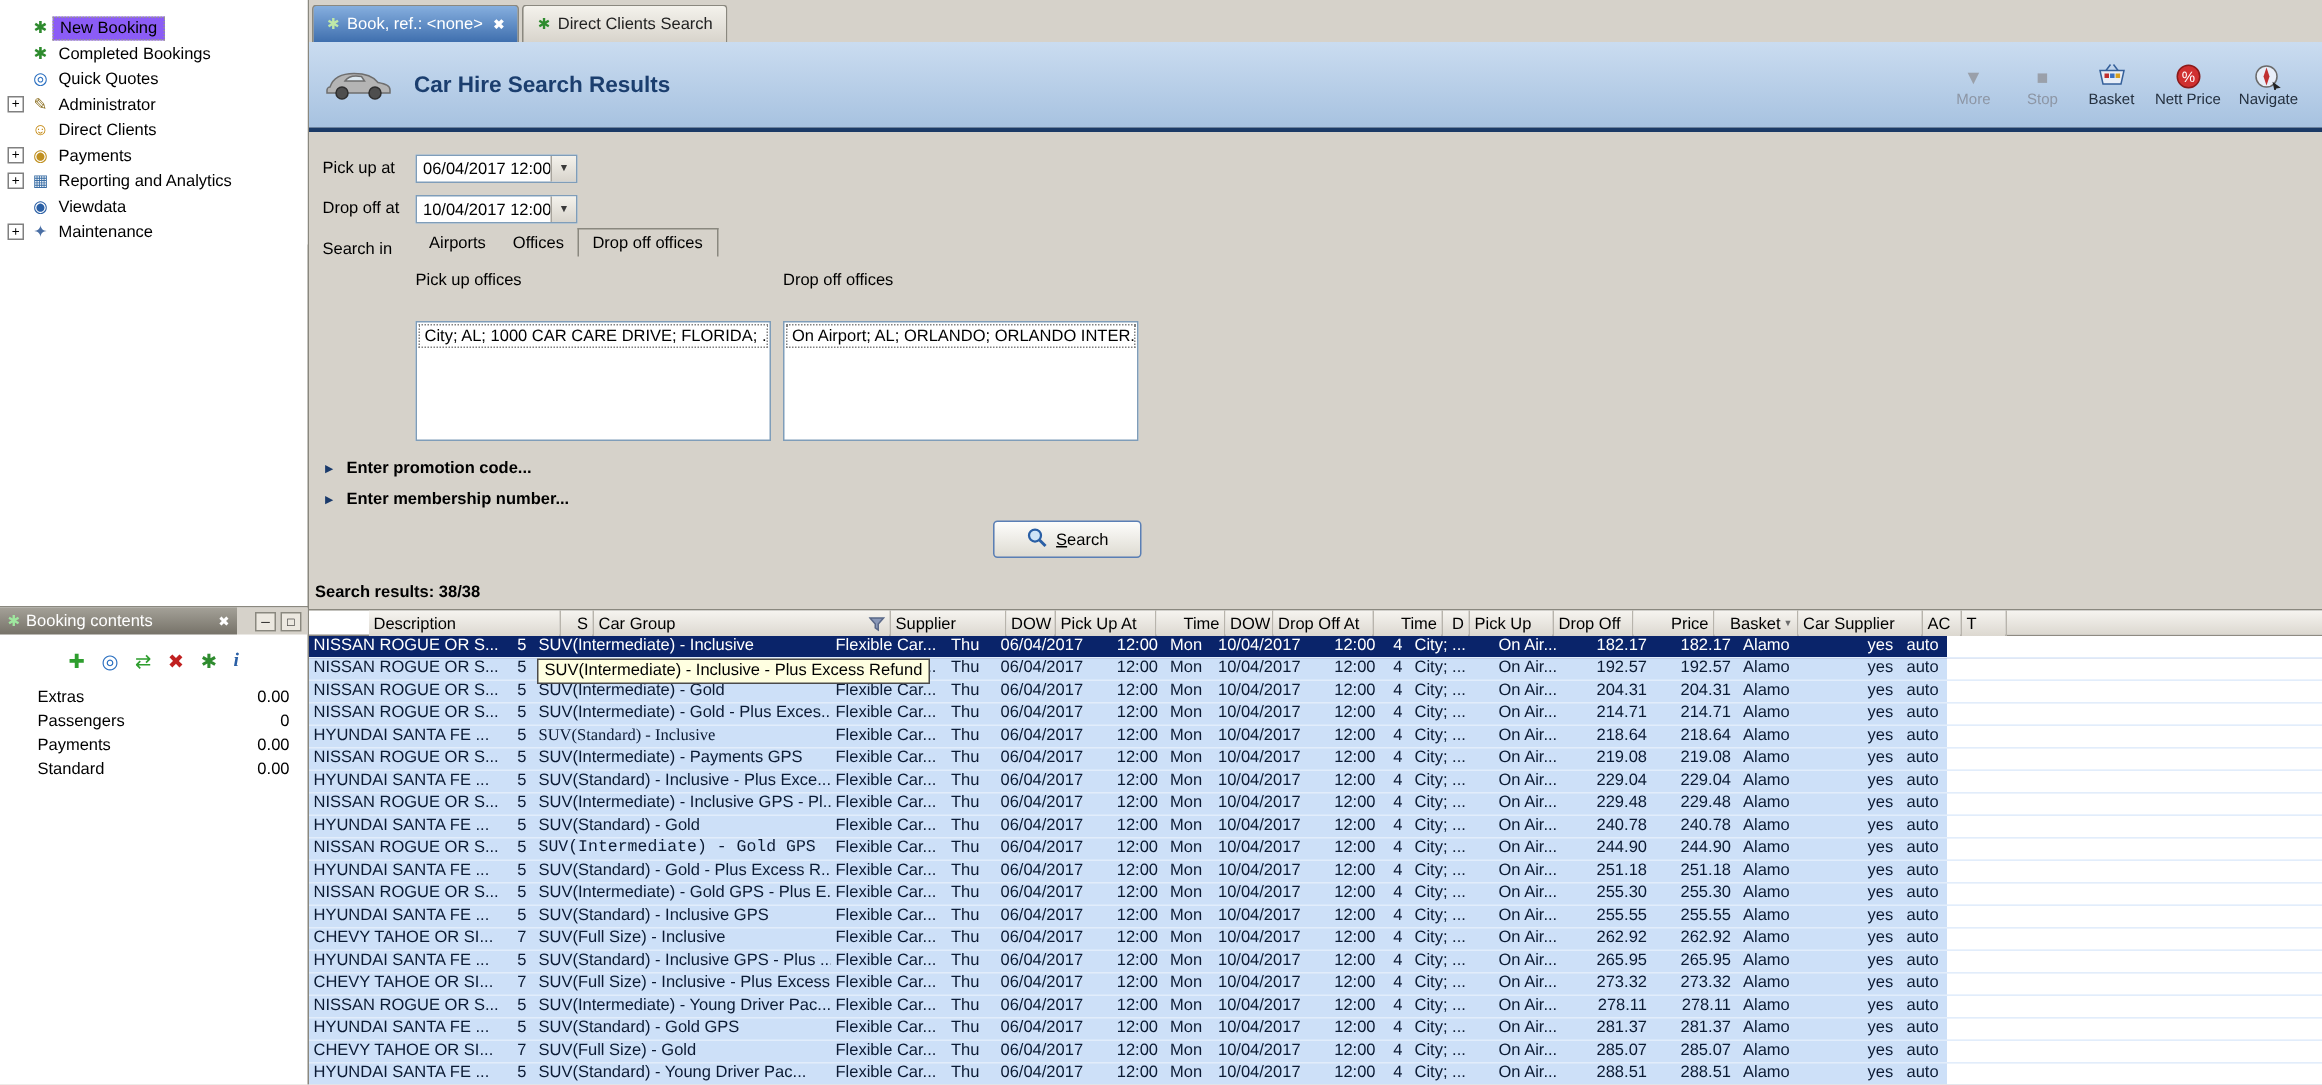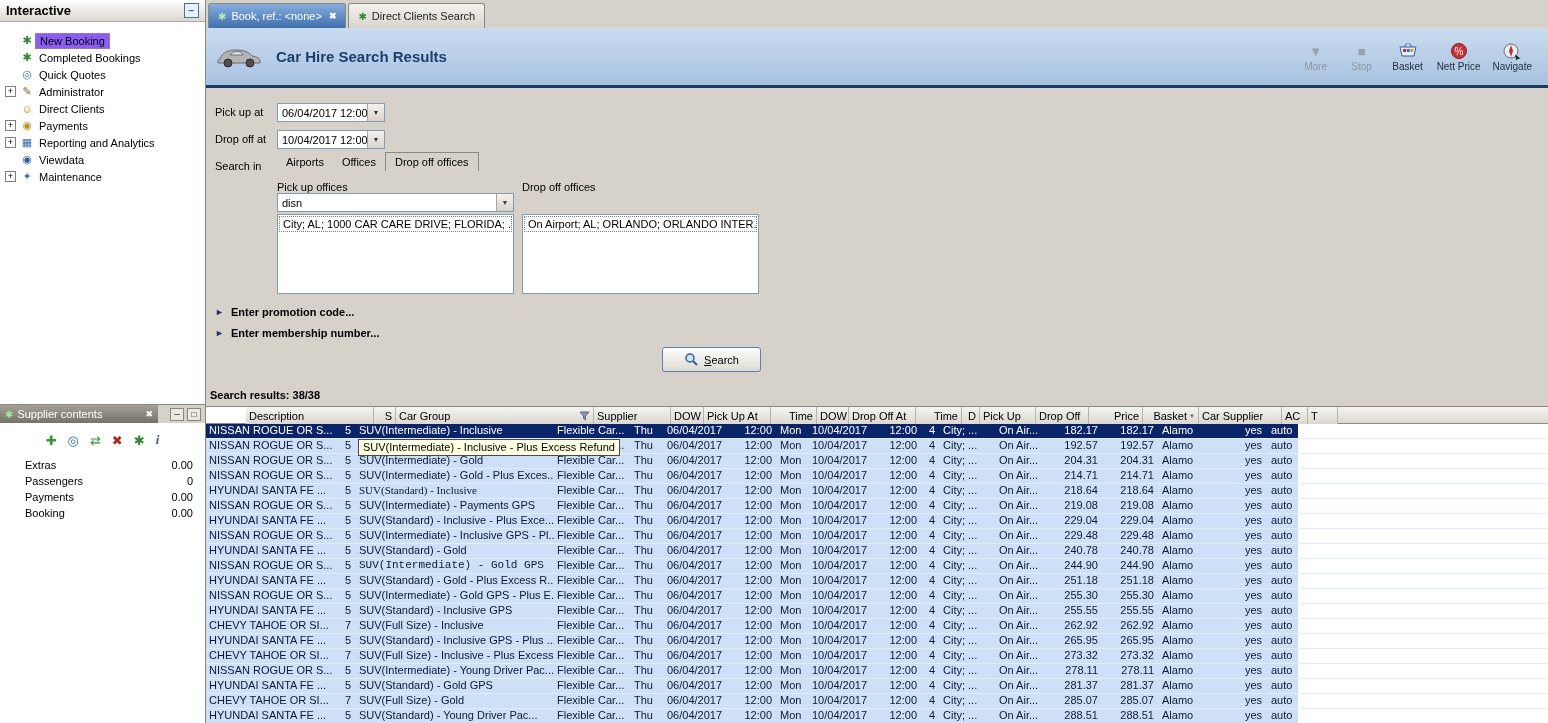--- a/index.html
+++ b/index.html
@@ -86,24 +86,20 @@
   .gfill { flex: 1; background: #fff; }
   .grow.selected { background: #0a246a; color: #fff; }
   .tooltip { position: absolute; left: 152px; top: 32px; height: 17px; line-height: 14px; background: #ffffe1; border: 1px solid #4a4a4a; padding: 0 4px; white-space: nowrap; z-index: 5; }
 </style>
 </head>
 <body>
 
 <div class="app">
 
   <div class="sidebar">
-    <div class="sidebar-header">
-      <span>Interactive</span>
-      <span class="collapse-btn">−</span>
-    </div>
     <div class="tree">
         <div class="tree-item selected">
           <span class="expander-spacer"></span>
           <span class="tree-icon" style="color: rgb(46, 139, 46);">✱</span>
           <span class="tree-label">New Booking</span>
         </div>
         <div class="tree-item">
           <span class="expander-spacer"></span>
           <span class="tree-icon" style="color: rgb(46, 139, 46);">✱</span>
           <span class="tree-label">Completed Bookings</span>
@@ -142,21 +138,21 @@
           <span class="expander">+</span>
           <span class="tree-icon" style="color: rgb(74, 111, 165);">✦</span>
           <span class="tree-label">Maintenance</span>
         </div>
       </div>
   </div>
 
   <div class="bc-panel">
     <div class="bc-titlebar">
       <span class="bc-palm">✱</span>
-      <span>Supplier contents</span>
+      <span>Booking contents</span>
       <span class="bc-x">✖</span>
     </div>
     <div class="bc-winbtns">
       <span class="wbtn">─</span>
       <span class="wbtn">□</span>
     </div>
     <div class="bc-toolbar">
         <span class="bc-tool" style="color: rgb(46, 158, 46);">✚</span>
         <span class="bc-tool" style="color: rgb(42, 111, 192);">◎</span>
         <span class="bc-tool" style="color: rgb(46, 158, 46);">⇄</span>
@@ -171,21 +167,21 @@
         </div>
         <div class="bc-row">
           <span class="lbl">Passengers</span>
           <span class="val">0</span>
         </div>
         <div class="bc-row">
           <span class="lbl">Payments</span>
           <span class="val">0.00</span>
         </div>
         <div class="bc-row">
-          <span class="lbl">Booking</span>
+          <span class="lbl">Standard</span>
           <span class="val">0.00</span>
         </div>
       </div>
   </div>
 
   <div class="main">
 
     <div class="tabbar">
         <div class="tab active">
           <span class="tab-palm" style="">✱</span>
@@ -264,24 +260,20 @@
     </div>
 
     <div class="flabel" style="left:9px; top:160px;">Search in</div>
     <div class="stabs">
         <div class="stab">Airports</div>
         <div class="stab">Offices</div>
         <div class="stab sel">Drop off offices</div>
       </div>
 
     <div class="flabel" style="left:71px; top:181px;">Pick up offices</div>
-    <div class="combo" style="left:71px; top:193px; width:237px;">
-      <span class="combo-text">disn</span>
-      <span class="combo-btn">▼</span>
-    </div>
     <div class="listbox" style="left:71px; top:214px;">
         <div class="list-item">City; AL; 1000 CAR CARE DRIVE; FLORIDA; ...</div>
       </div>
 
     <div class="flabel" style="left:316px; top:181px;">Drop off offices</div>
     <div class="listbox" style="left:316px; top:214px;">
         <div class="list-item">On Airport; AL; ORLANDO; ORLANDO INTER...</div>
       </div>
 
     <div class="expand-row" style="top:306px;">

